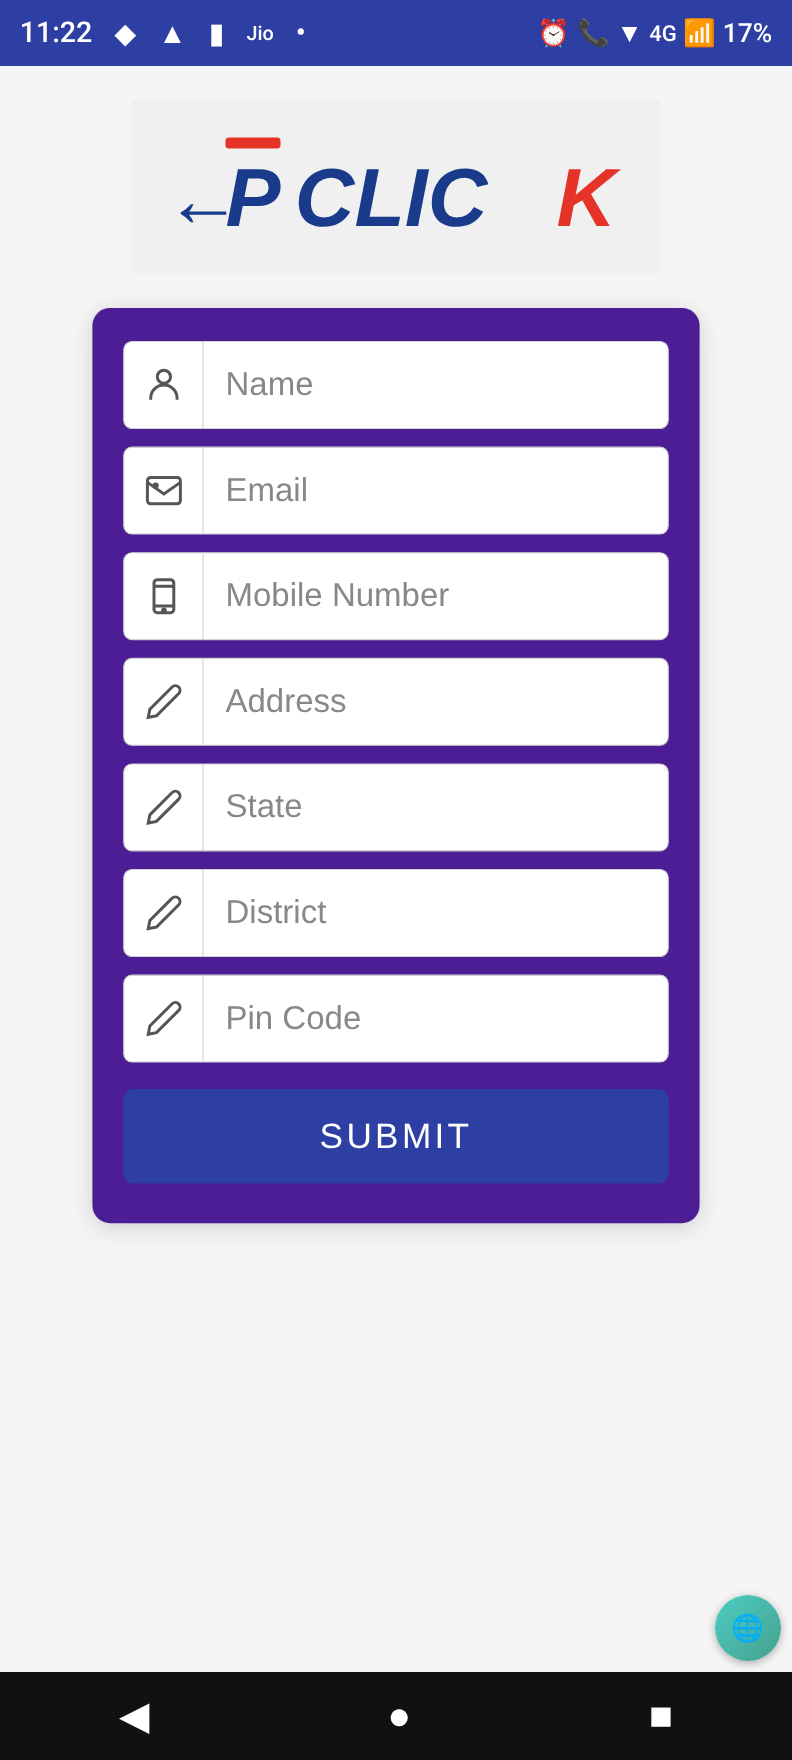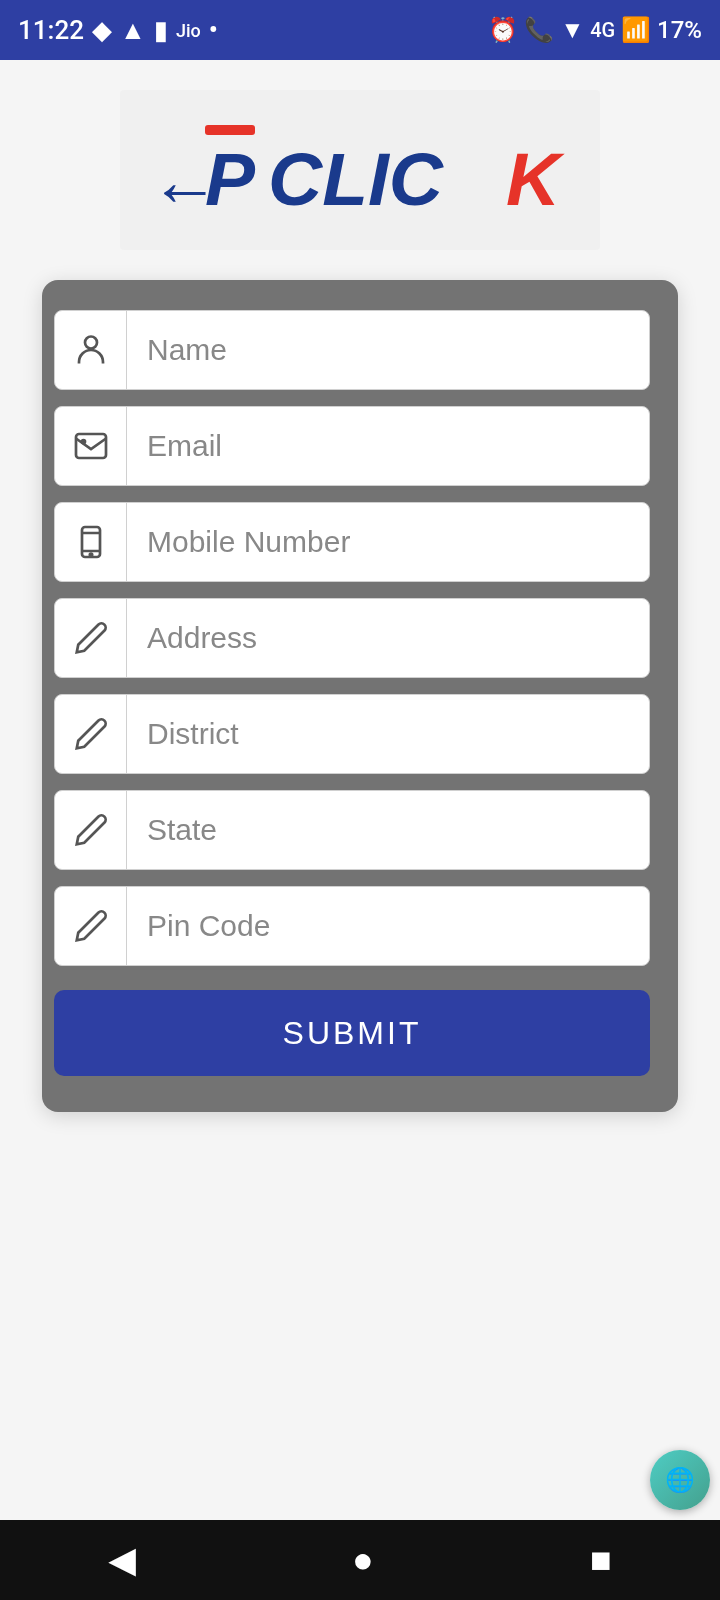--- a/index.html
+++ b/index.html
@@ -23,21 +23,21 @@
       align-items: center;
       justify-content: space-between;
       padding: 0 18px;
       color: white;
       font-size: 26px;
       font-weight: 500;
     }
     .status-left {
       display: flex;
       align-items: center;
-      gap: 8px;
+      gap: 20px;
       text-align: right;
     }
     .status-right {
       display: flex;
       align-items: center;
       gap: 6px;
       font-size: 24px;
     }
 
     
@@ -70,24 +70,24 @@
 
     
     .logo-svg-container {
       display: flex;
       align-items: center;
       justify-content: center;
     }
 
     
     .form-card {
-      width: 636px;
-      background-color: #737373;
+      width: 552px;
+      background-color: #4c1d95;
       border-radius: 16px;
-      padding: 30px 28px 36px 12px;
+      padding: 30px 28px 36px 28px;
       box-shadow: 0 4px 20px rgba(0,0,0,0.15);
       margin-top: 10px;
     }
 
     .input-row {
       display: flex;
       align-items: center;
       border: 1.5px solid #d0d0d0;
       border-radius: 8px;
       margin-bottom: 16px;
@@ -268,31 +268,31 @@
       <input class="input-field" type="text" placeholder="Address" style="">
     </div>
 
     
     <div class="input-row">
       <div class="input-icon">
         <svg viewBox="0 0 24 24" fill="none" stroke="#555" stroke-width="1.8">
           <path d="M17 3a2.83 2.83 0 014 4L7.5 20.5l-5 1 1-5L17 3z"></path>
         </svg>
       </div>
+      <input class="input-field" type="text" placeholder="State" style="">
+    </div>
+
+    
+    <div class="input-row">
+      <div class="input-icon">
+        <svg viewBox="0 0 24 24" fill="none" stroke="#555" stroke-width="1.8">
+          <path d="M17 3a2.83 2.83 0 014 4L7.5 20.5l-5 1 1-5L17 3z"></path>
+        </svg>
+      </div>
       <input class="input-field" type="text" placeholder="District" style="">
-    </div>
-
-    
-    <div class="input-row">
-      <div class="input-icon">
-        <svg viewBox="0 0 24 24" fill="none" stroke="#555" stroke-width="1.8">
-          <path d="M17 3a2.83 2.83 0 014 4L7.5 20.5l-5 1 1-5L17 3z"></path>
-        </svg>
-      </div>
-      <input class="input-field" type="text" placeholder="State" style="">
     </div>
 
     
     <div class="input-row">
       <div class="input-icon">
         <svg viewBox="0 0 24 24" fill="none" stroke="#555" stroke-width="1.8">
           <path d="M17 3a2.83 2.83 0 014 4L7.5 20.5l-5 1 1-5L17 3z"></path>
         </svg>
       </div>
       <input class="input-field" type="text" placeholder="Pin Code" style="">

